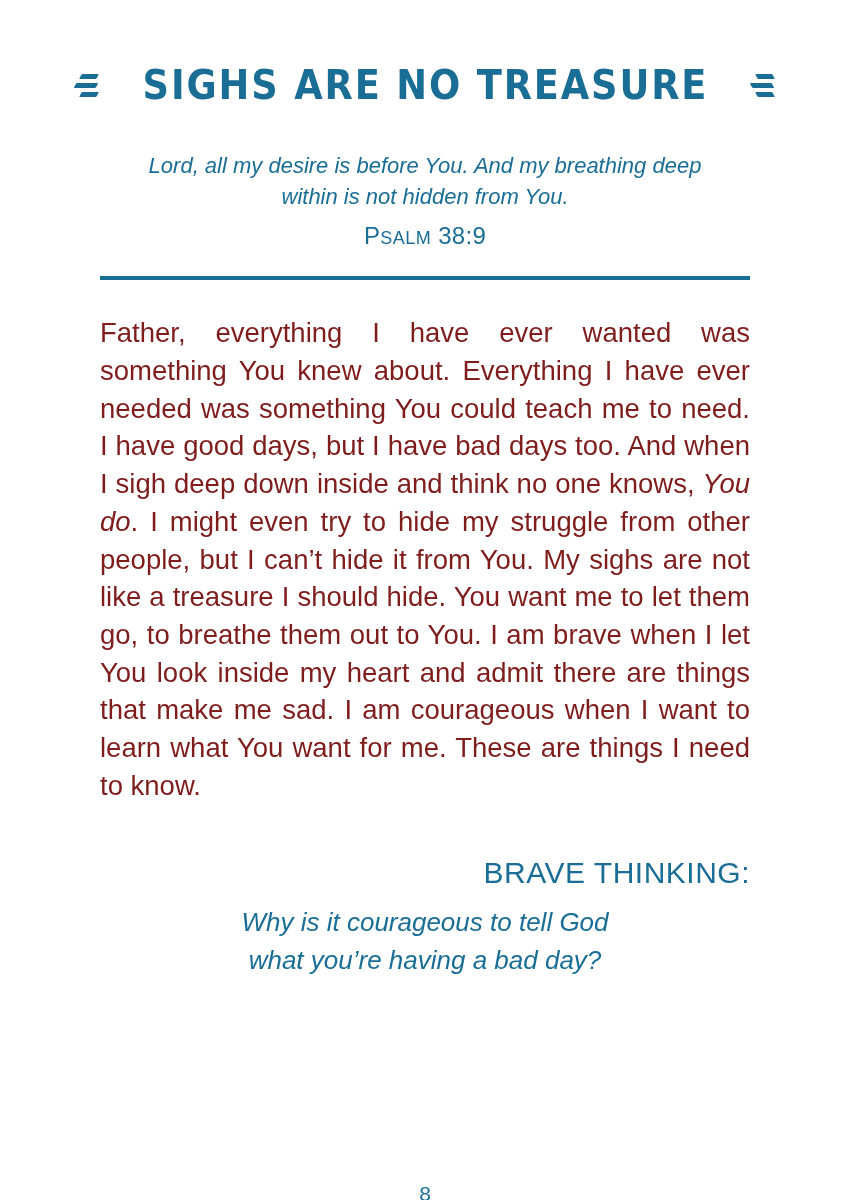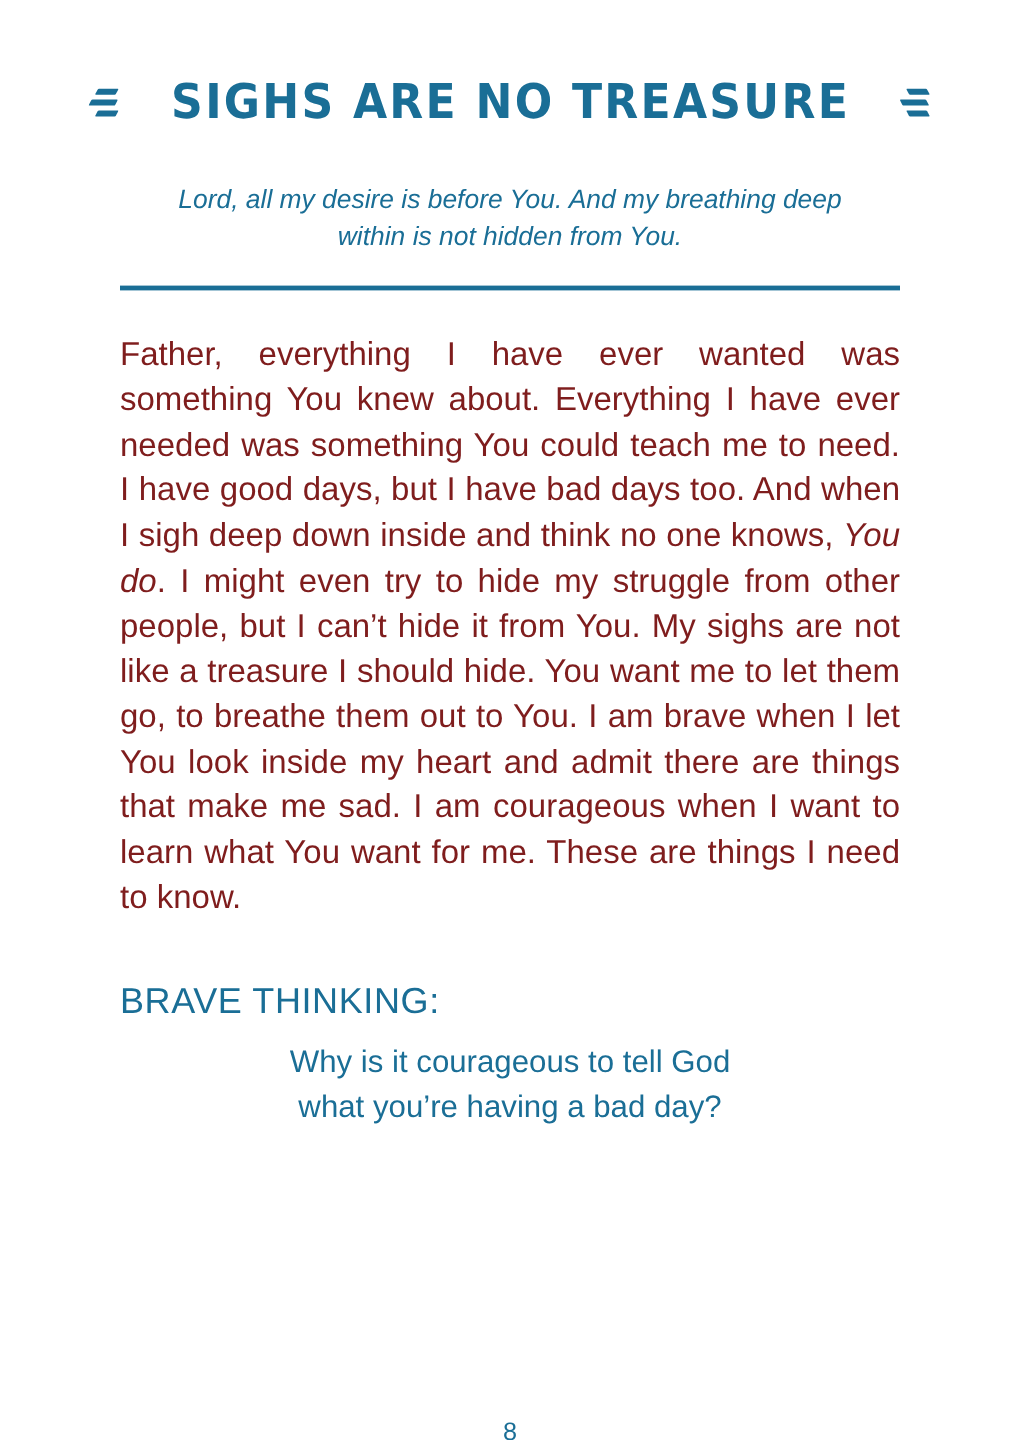--- a/index.html
+++ b/index.html
@@ -95,31 +95,32 @@
     text-align: justify;
     text-justify: inter-word;
     color: #7f1d1d;
     hyphens: manual;
   }
   .body-text em {
     font-style: italic;
   }
   .brave-heading {
     margin-top: 52px;
-    text-align: left;
+    text-align: right;
     font-size: 30px;
     color: #1a6e96;
     letter-spacing: 0.5px;
   }
   .brave-question {
     margin-top: 14px;
     text-align: center;
     font-size: 26px;
     line-height: 1.45;
     color: #1a6e96;
+    font-style: italic;
   }
   .page-number {
     position: absolute;
     left: 0;
     right: 0;
     bottom: 56px;
     text-align: center;
     font-size: 21px;
     color: #1a6e96;
   }
@@ -138,20 +139,23 @@
     <span class="chapter-title">SIGHS ARE NO TREASURE</span>
     <span class="orn right">
       <i></i>
         <i></i>
         <i></i>
     </span>
   </div>
 
   <div class="verse">Lord, all my desire is before You. And my breathing deep within is not hidden from You.</div>
 
+  <div class="ref">
+    <span>P</span><span class="smallcaps">SALM</span><span> 38:9</span>
+  </div>
 
   <div class="rule"></div>
 
   <div class="body-text">
     <span>Father, everything I have ever wanted was something You knew about. Everything I have ever needed was something You could teach me to need. I have good days, but I have bad days too. And when I sigh deep down inside and think no one knows, </span><em>You do</em><span>. I might even try to hide my struggle from other people, but I can’t hide it from You. My sighs are not like a treasure I should hide. You want me to let them go, to breathe them out to You. I am brave when I let You look inside my heart and admit there are things that make me sad. I am courageous when I want to learn what You want for me. These are things I need to know.</span>
   </div>
 
   <div class="brave-heading">BRAVE THINKING:</div>
 
   <div class="brave-question">

